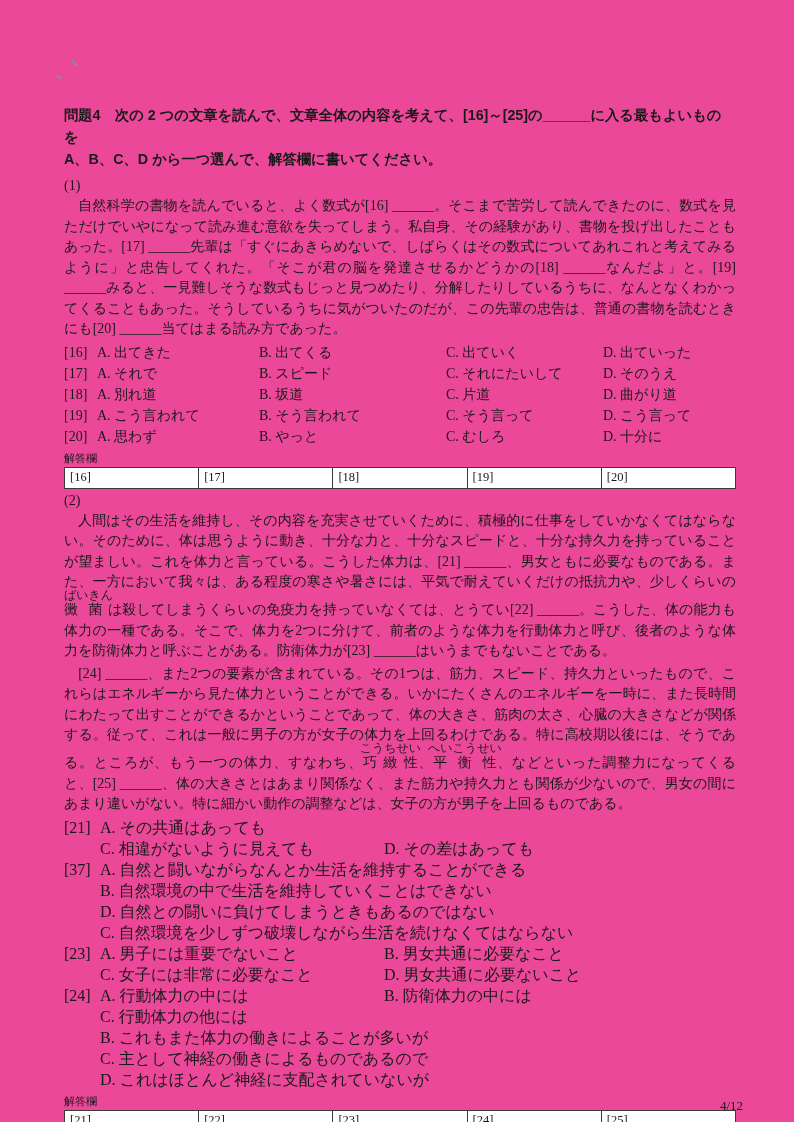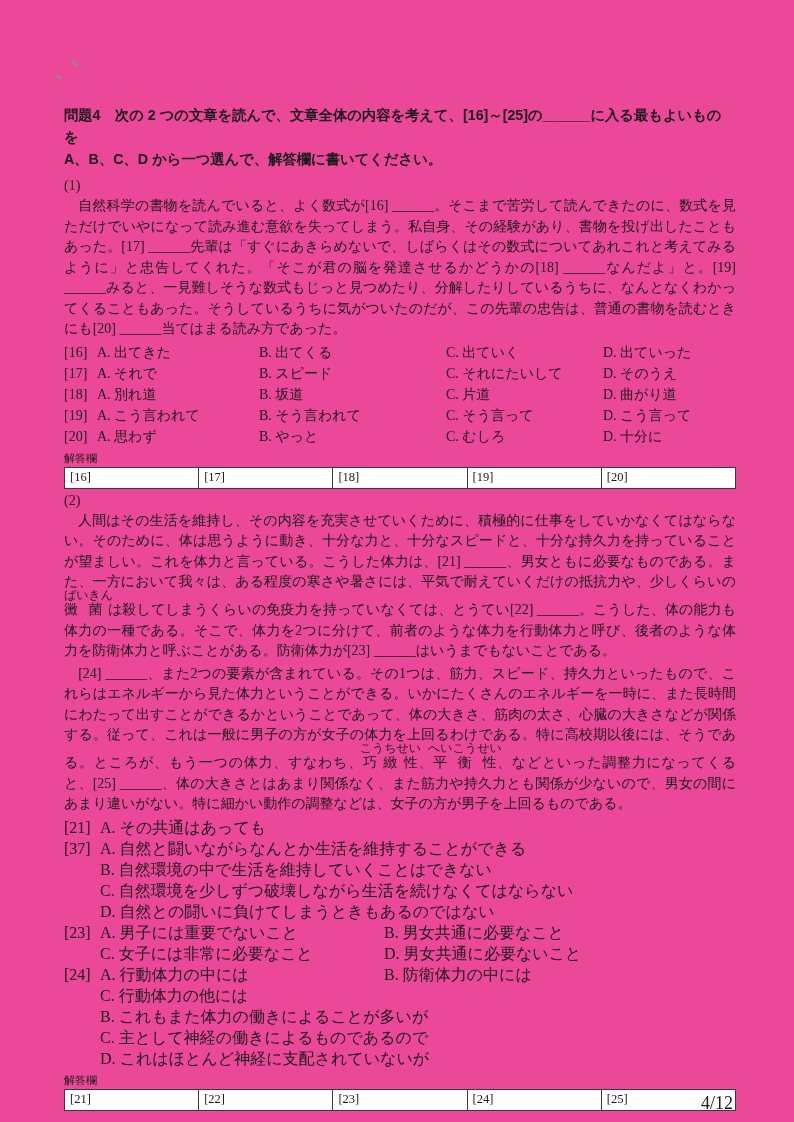--- a/index.html
+++ b/index.html
@@ -39,21 +39,21 @@
   .ans-table .cell { flex:1; border-right:1px solid #3a3a3a; font-size:12.5px; line-height:19px; padding-left:5px; }
   .ans-table .cell:last-child { border-right:none; }
 
   .q2row { display:flex; font-size:16px; line-height:21px; }
   .q2row .qn2 { width:36px; flex:none; }
   .q2row.indent { padding-left:36px; }
   .q2row .colA { width:284px; flex:none; }
   .q2row .colB { flex:1; }
   .q2row .full { flex:1; }
 
-  .page-number { position:absolute; right:61px; bottom:8px; font-size:18px; }
+  .page-number { position:absolute; right:51px; bottom:8px; font-size:13px; }
 </style>
 </head>
 <body>
 
 <div class="page">
   <div class="pen-mark pm1"></div>
   <div class="pen-mark pm2"></div>
 
   <div class="title">
     <div>問題4　次の 2 つの文章を読んで、文章全体の内容を考えて、[16]～[25]の______に入る最もよいものを</div>
@@ -111,33 +111,37 @@
   <div class="sec-label">(2)</div>
 
   <p class="para"><span>　人間はその生活を維持し、その内容を充実させていくために、積極的に仕事をしていかなくてはならない。そのために、体は思うように動き、十分な力と、十分なスピードと、十分な持久力を持っていることが望ましい。これを体力と言っている。こうした体力は、[21] ______、男女ともに必要なものである。また、一方において我々は、ある程度の寒さや暑さには、平気で耐えていくだけの抵抗力や、少しくらいの</span><ruby><span>黴菌</span><rt>ばいきん</rt></ruby><span>は殺してしまうくらいの免疫力を持っていなくては、とうてい[22] ______。こうした、体の能力も体力の一種である。そこで、体力を2つに分けて、前者のような体力を行動体力と呼び、後者のような体力を防衛体力と呼ぶことがある。防衛体力が[23] ______はいうまでもないことである。</span></p>
 
   <p class="para"><span>　[24] ______、また2つの要素が含まれている。その1つは、筋力、スピード、持久力といったもので、これらはエネルギーから見た体力ということができる。いかにたくさんのエネルギーを一時に、また長時間にわたって出すことができるかということであって、体の大きさ、筋肉の太さ、心臓の大きさなどが関係する。従って、これは一般に男子の方が女子の体力を上回るわけである。特に高校期以後には、そうである。ところが、もう一つの体力、すなわち、</span><ruby><span>巧緻性</span><rt>こうちせい</rt></ruby><span>、</span><ruby><span>平衡性</span><rt>へいこうせい</rt></ruby><span>、などといった調整力になってくると、[25] ______、体の大きさとはあまり関係なく、また筋力や持久力とも関係が少ないので、男女の間にあまり違いがない。特に細かい動作の調整などは、女子の方が男子を上回るものである。</span></p>
 
   <div class="q2row">
     <span class="qn2">[21]</span>
     <span class="colA">A. その共通はあっても</span>
   </div>
+  <div class="q2row indent">
+    <span class="colA">C. 相違がないように見えても</span>
+    <span class="colB">D. その差はあっても</span>
+  </div>
 
   <div class="q2row">
     <span class="qn2">[37]</span>
     <span class="full">A. 自然と闘いながらなんとか生活を維持することができる</span>
   </div>
   <div class="q2row indent">
       <span class="full">B. 自然環境の中で生活を維持していくことはできない</span>
     </div>
   <div class="q2row indent">
-      <span class="full">C. 自然環境を少しずつ破壊しながら生活を続けなくてはならない</span>
+      <span class="full">D. 自然との闘いに負けてしまうときもあるのではない</span>
     </div>
   <div class="q2row indent">
-      <span class="full">D. 自然との闘いに負けてしまうときもあるのではない</span>
+      <span class="full">C. 自然環境を少しずつ破壊しながら生活を続けなくてはならない</span>
     </div>
 
   <div class="q2row">
     <span class="qn2">[23]</span>
     <span class="colA">A. 男子には重要でないこと</span>
     <span class="colB">B. 男女共通に必要なこと</span>
   </div>
   <div class="q2row indent">
     <span class="colA">C. 女子には非常に必要なこと</span>
     <span class="colB">D. 男女共通に必要ないこと</span>

